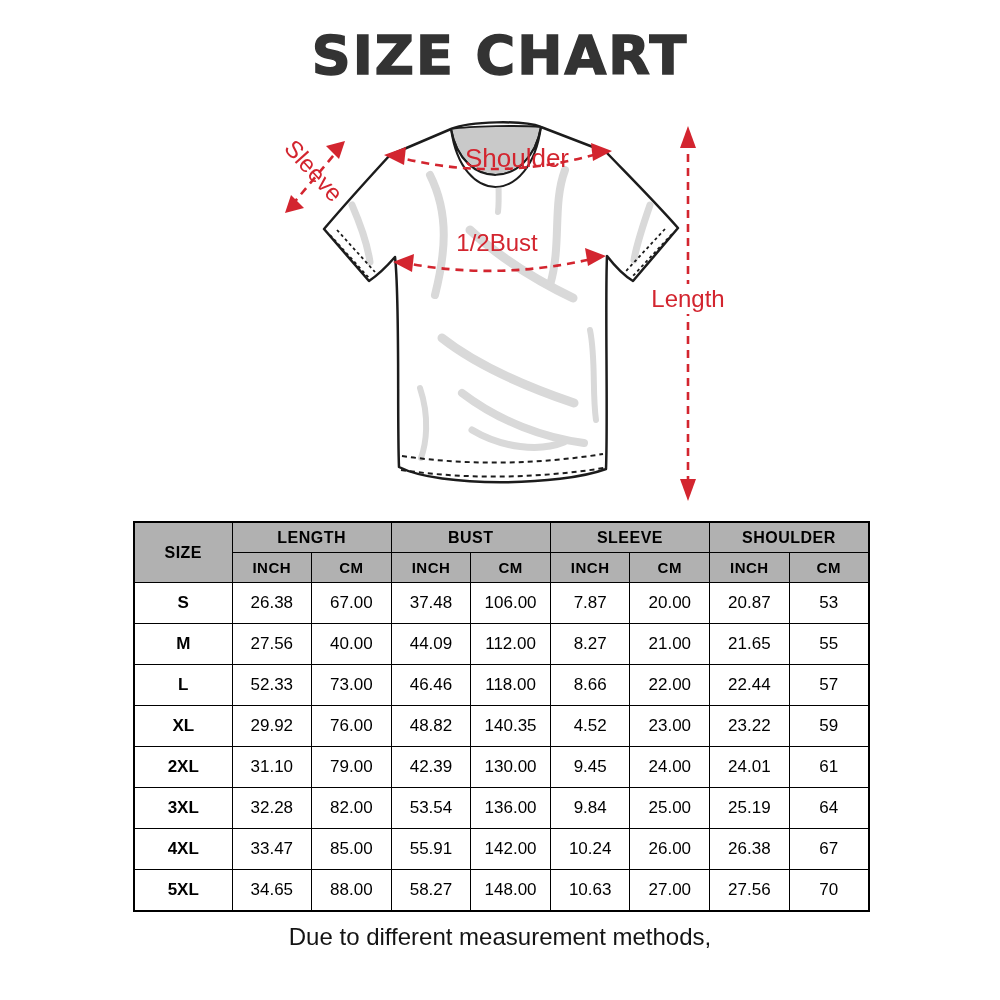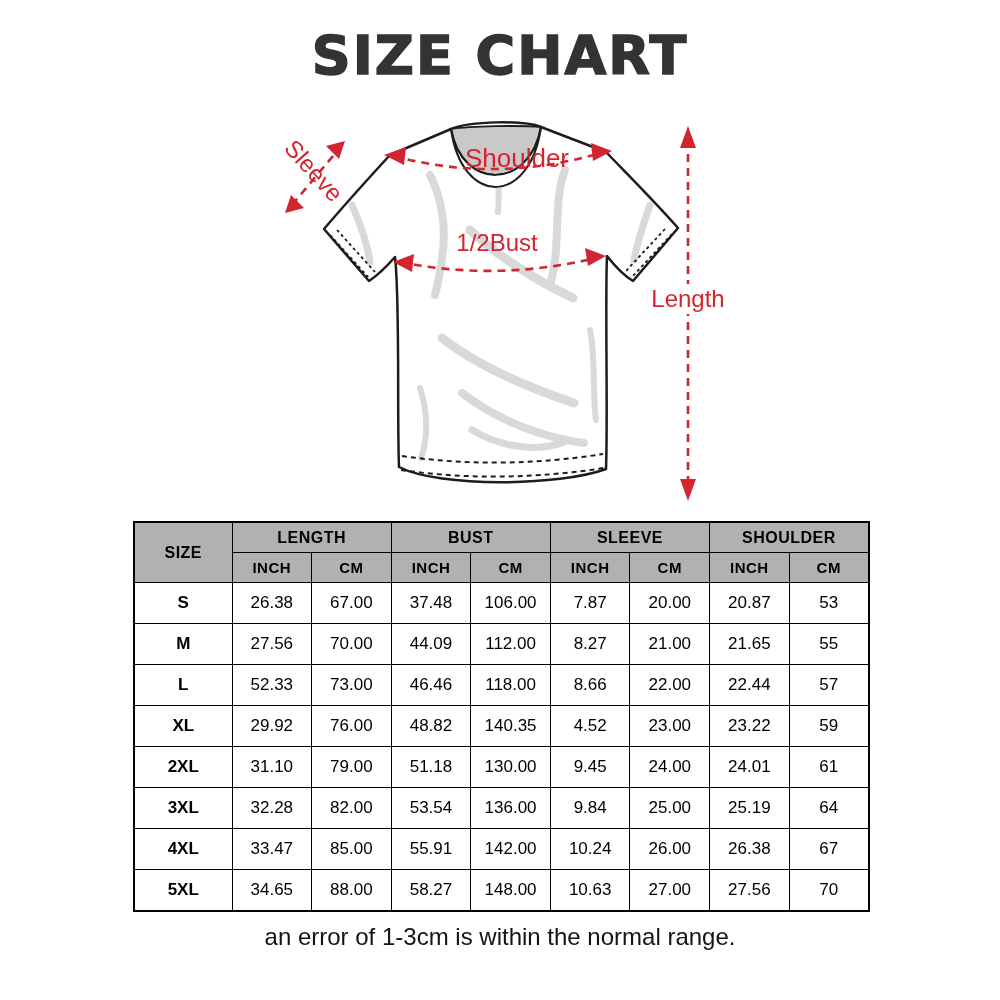--- a/index.html
+++ b/index.html
@@ -162,21 +162,21 @@
           <td>37.48</td>
           <td>106.00</td>
           <td>7.87</td>
           <td>20.00</td>
           <td>20.87</td>
           <td>53</td>
         </tr>
         <tr>
           <td class="size-cell">M</td>
           <td>27.56</td>
-          <td>70.00</td>
+          <td>40.00</td>
           <td>44.09</td>
           <td>112.00</td>
           <td>8.27</td>
           <td>21.00</td>
           <td>21.65</td>
           <td>55</td>
         </tr>
         <tr>
           <td class="size-cell">L</td>
           <td>52.33</td>
@@ -196,21 +196,21 @@
           <td>140.35</td>
           <td>4.52</td>
           <td>23.00</td>
           <td>23.22</td>
           <td>59</td>
         </tr>
         <tr>
           <td class="size-cell">2XL</td>
           <td>31.10</td>
           <td>79.00</td>
-          <td>51.18</td>
+          <td>42.39</td>
           <td>130.00</td>
           <td>9.45</td>
           <td>24.00</td>
           <td>24.01</td>
           <td>61</td>
         </tr>
         <tr>
           <td class="size-cell">3XL</td>
           <td>32.28</td>
           <td>82.00</td>
@@ -240,16 +240,16 @@
           <td>148.00</td>
           <td>10.63</td>
           <td>27.00</td>
           <td>27.56</td>
           <td>70</td>
         </tr>
       </tbody>
   </table>
 
   <div class="footer">
-    <div>an error of 1-3cm is within the normal range.</div>
+    <div>Due to different measurement methods,</div>
   </div>
 
 </div>
 
 </body></html>

